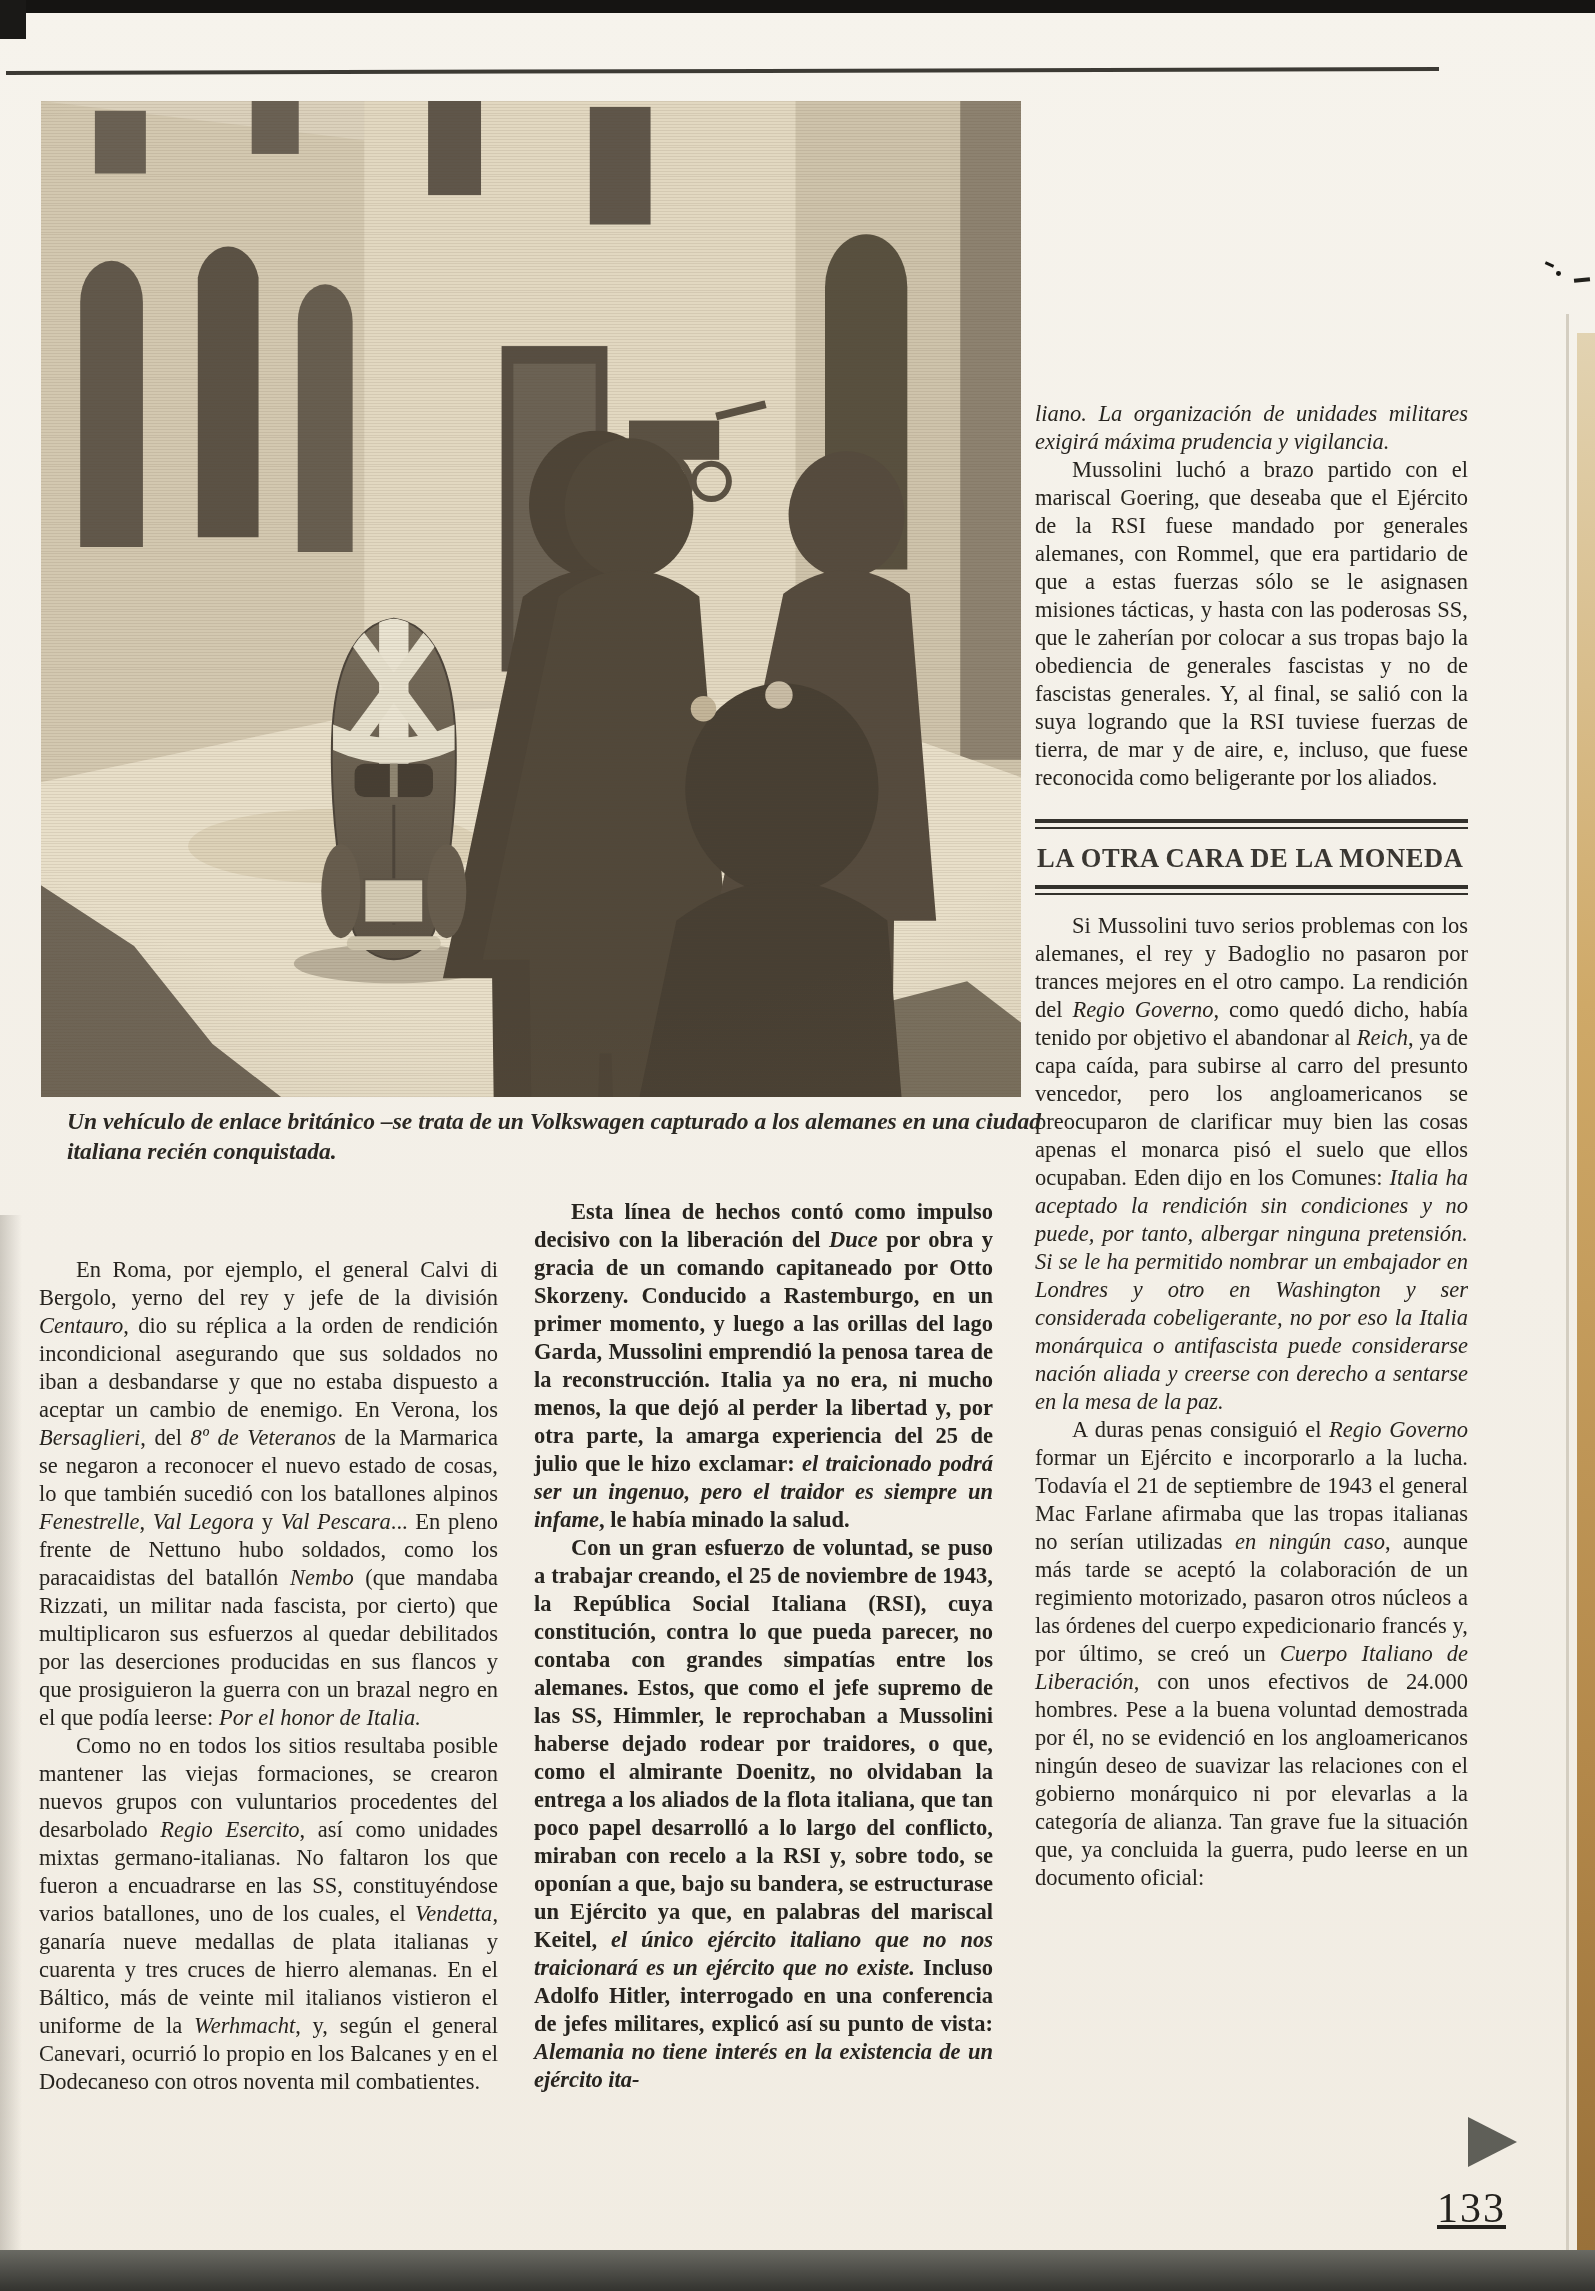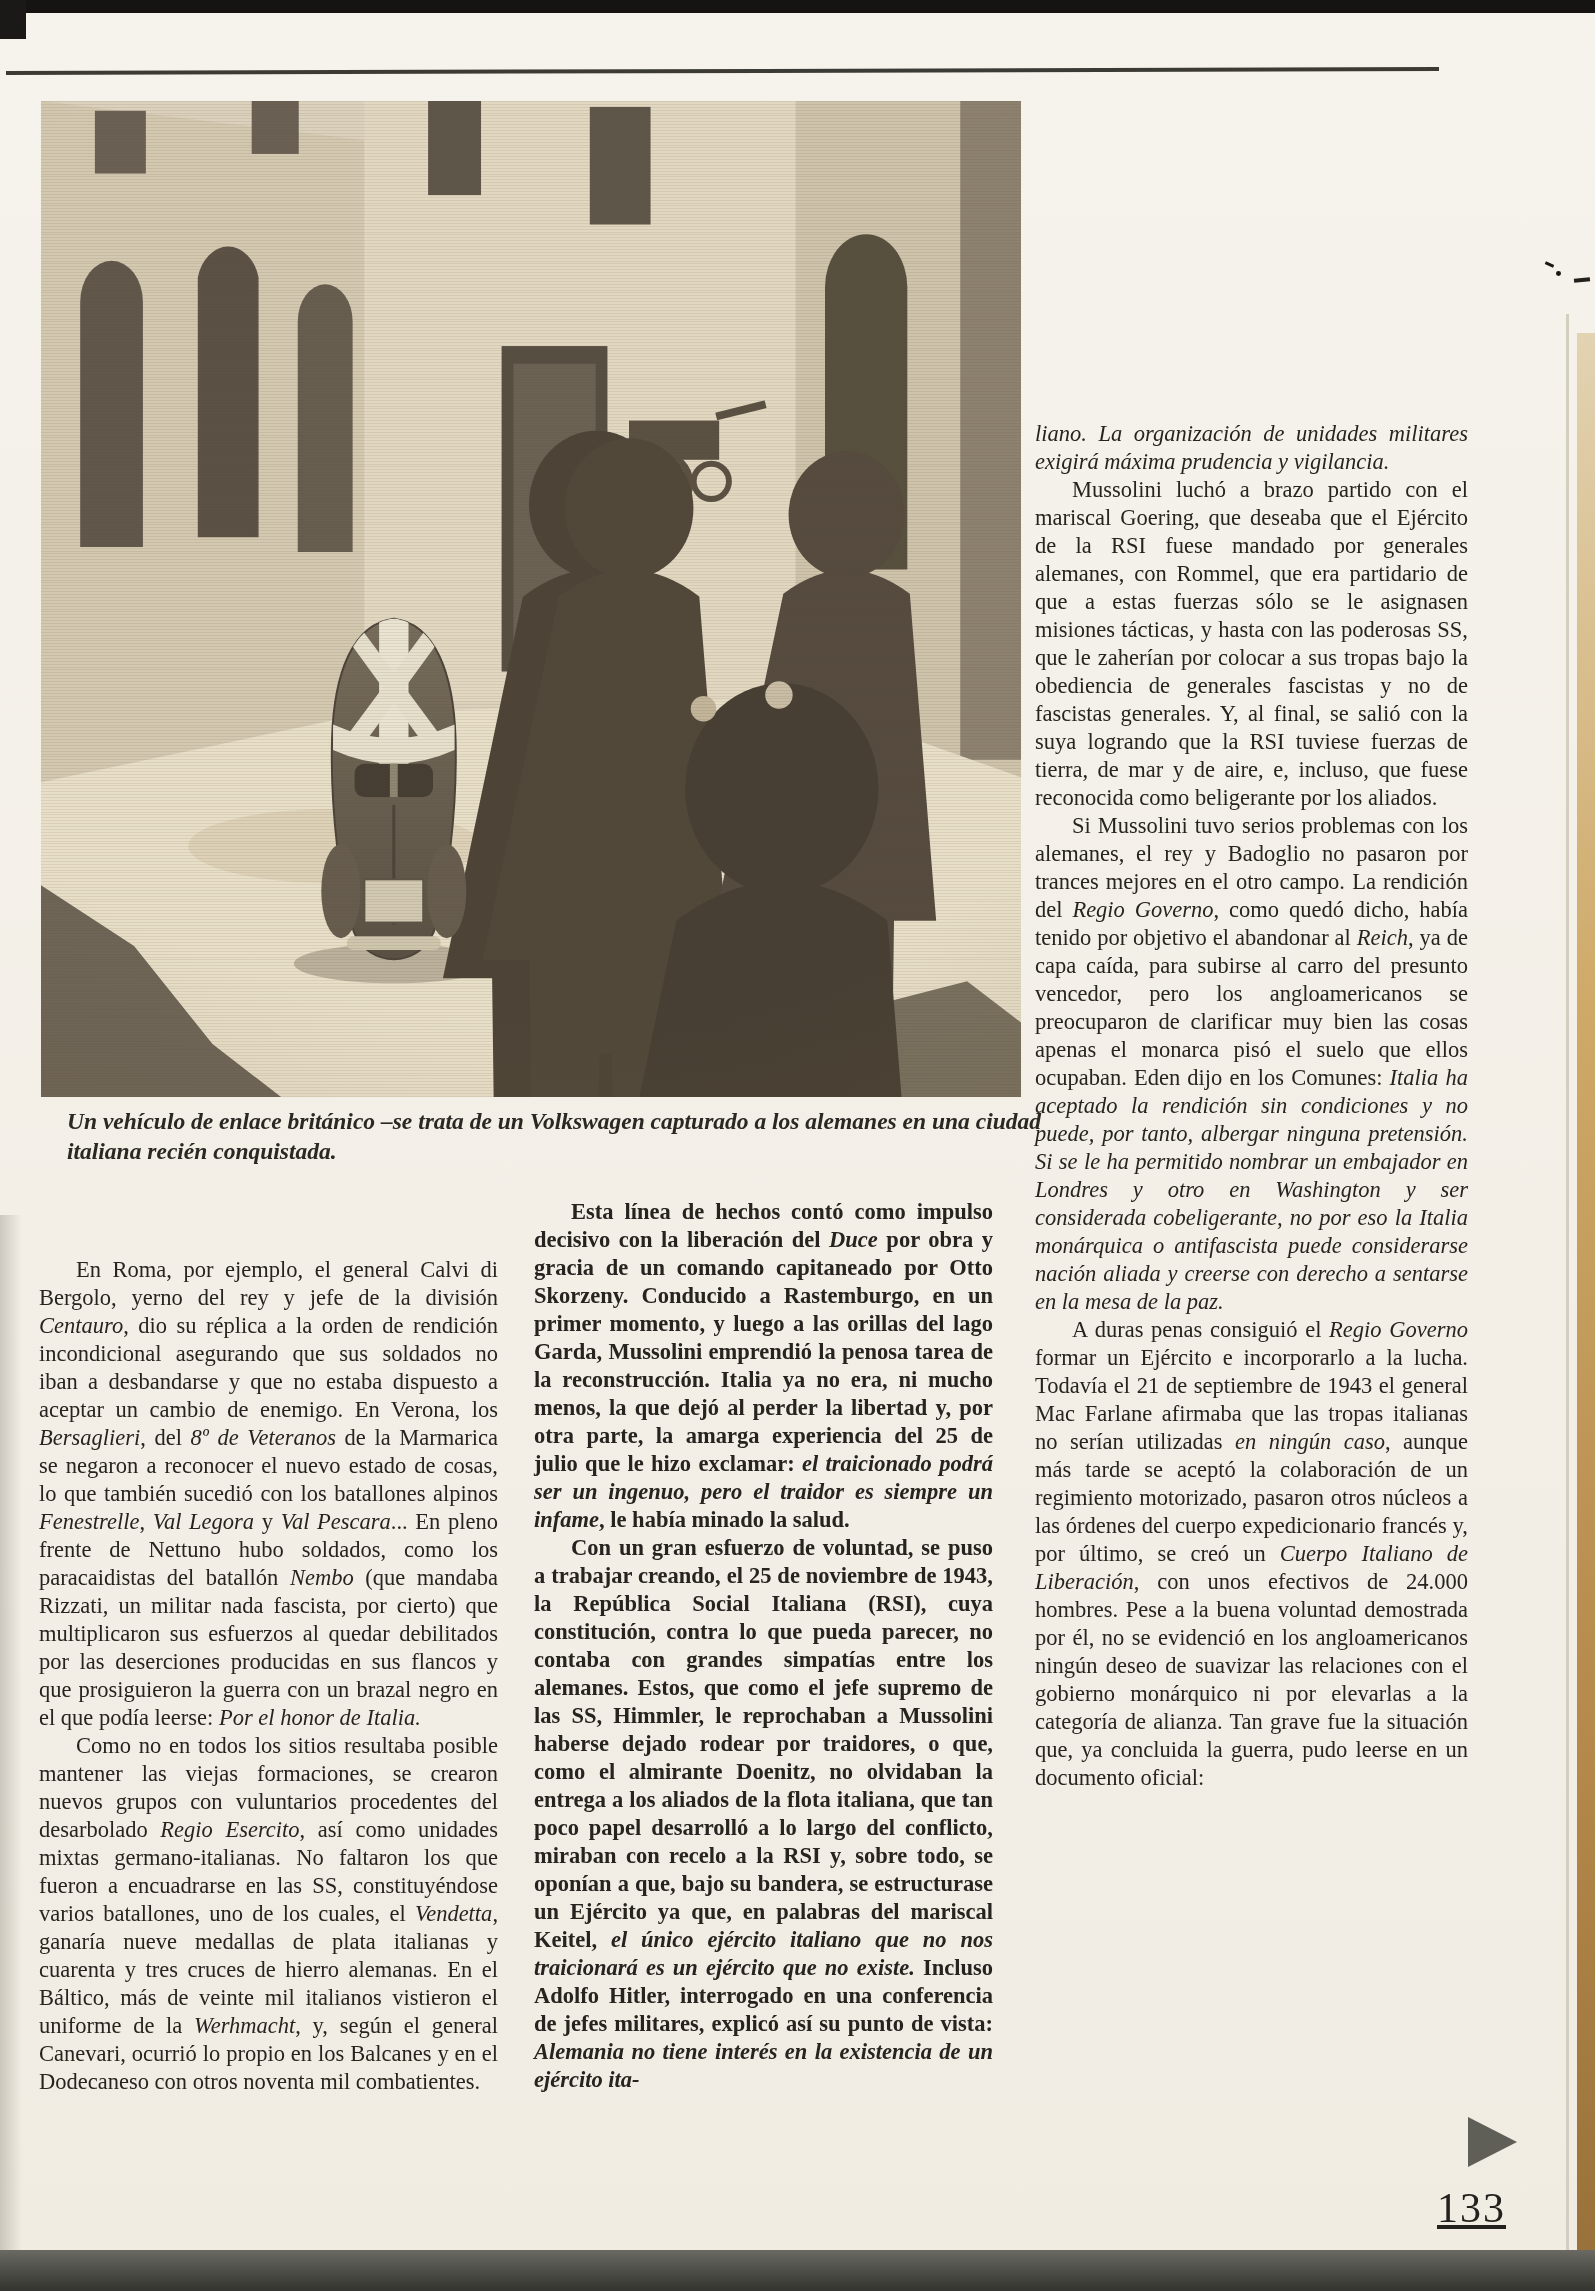--- a/index.html
+++ b/index.html
@@ -33,21 +33,21 @@
 
   .caption{position:absolute;left:35px;top:1106px;width:982px;
     font-style:italic;font-weight:bold;font-size:23.5px;line-height:30px;color:#2b2823;margin-left:32px;}
 
   .col{position:absolute;font-size:22.5px;line-height:28px;text-align:justify;color:#27241f;}
   .col p{margin:0;}
   .col p.indent{text-indent:37px;}
   .it{font-style:italic;}
   .col-left{left:39px;top:1256px;width:459px;}
   .col-mid{left:534px;top:1198px;width:459px;font-weight:bold;}
-  .col-right{left:1035px;top:420px;width:433px;}
+  .col-right{left:1035px;top:400px;width:433px;}
 
   .heading-box{margin:27.4px 0 17.6px 0;}
   .rule-double{height:3.9px;border-top:4.9px solid #33312c;border-bottom:2px solid #33312c;}
   .heading{font-size:26.5px;font-weight:bold;letter-spacing:0.6px;color:#3a3732;margin:14.7px 0 12.7px 2px;text-align:left;}
 
   .arrow{position:absolute;left:1468px;top:2117px;width:0;height:0;
     border-left:49px solid #5f5f58;border-top:25.5px solid transparent;border-bottom:25.5px solid transparent;}
   .pagenum{position:absolute;left:1437px;top:2184px;font-size:42px;letter-spacing:2px;color:#23211d;text-decoration:underline;}
 </style>
 </head>
@@ -154,20 +154,25 @@
   <div class="col col-mid">
       <p class="para indent"><span>Esta línea de hechos contó como impulso decisivo con la liberación del </span><span class="it">Duce</span><span> por obra y gracia de un comando capitaneado por Otto Skorzeny. Conducido a Rastemburgo, en un primer momento, y luego a las orillas del lago Garda, Mussolini emprendió la penosa tarea de la reconstrucción. Italia ya no era, ni mucho menos, la que dejó al perder la libertad y, por otra parte, la amarga experiencia del 25 de julio que le hizo exclamar: </span><span class="it">el traicionado podrá ser un ingenuo, pero el traidor es siempre un infame</span><span>, le había minado la salud.</span></p>
       <p class="para indent"><span>Con un gran esfuerzo de voluntad, se puso a trabajar creando, el 25 de noviembre de 1943, la República Social Italiana (RSI), cuya constitución, contra lo que pueda parecer, no contaba con grandes simpatías entre los alemanes. Estos, que como el jefe supremo de las SS, Himmler, le reprochaban a Mussolini haberse dejado rodear por traidores, o que, como el almirante Doenitz, no olvidaban la entrega a los aliados de la flota italiana, que tan poco papel desarrolló a lo largo del conflicto, miraban con recelo a la RSI y, sobre todo, se oponían a que, bajo su bandera, se estructurase un Ejército ya que, en palabras del mariscal Keitel, </span><span class="it">el único ejército italiano que no nos traicionará es un ejército que no existe.</span><span> Incluso Adolfo Hitler, interrogado en una conferencia de jefes militares, explicó así su punto de vista: </span><span class="it">Alemania no tiene interés en la existencia de un ejército ita-</span></p>
     </div>
 
   <div class="col col-right">
     <div>
         <p class="para"><span class="it">liano. La organización de unidades militares exigirá máxima prudencia y vigilancia.</span></p>
         <p class="para indent"><span>Mussolini luchó a brazo partido con el mariscal Goering, que deseaba que el Ejército de la RSI fuese mandado por generales alemanes, con Rommel, que era partidario de que a estas fuerzas sólo se le asignasen misiones tácticas, y hasta con las poderosas SS, que le zaherían por colocar a sus tropas bajo la obediencia de generales fascistas y no de fascistas generales. Y, al final, se salió con la suya logrando que la RSI tuviese fuerzas de tierra, de mar y de aire, e, incluso, que fuese reconocida como beligerante por los aliados.</span></p>
       </div>
+    <div class="heading-box">
+      <div class="rule-double"></div>
+      <h2 class="heading">LA OTRA CARA DE LA MONEDA</h2>
+      <div class="rule-double"></div>
+    </div>
     <div>
         <p class="para indent"><span>Si Mussolini tuvo serios problemas con los alemanes, el rey y Badoglio no pasaron por trances mejores en el otro campo. La rendición del </span><span class="it">Regio Governo</span><span>, como quedó dicho, había tenido por objetivo el abandonar al </span><span class="it">Reich</span><span>, ya de capa caída, para subirse al carro del presunto vencedor, pero los angloamericanos se preocuparon de clarificar muy bien las cosas apenas el monarca pisó el suelo que ellos ocupaban. Eden dijo en los Comunes: </span><span class="it">Italia ha aceptado la rendición sin condiciones y no puede, por tanto, albergar ninguna pretensión. Si se le ha permitido nombrar un embajador en Londres y otro en Washington y ser considerada cobeligerante, no por eso la Italia monárquica o antifascista puede considerarse nación aliada y creerse con derecho a sentarse en la mesa de la paz.</span></p>
         <p class="para indent"><span>A duras penas consiguió el </span><span class="it">Regio Governo</span><span> formar un Ejército e incorporarlo a la lucha. Todavía el 21 de septiembre de 1943 el general Mac Farlane afirmaba que las tropas italianas no serían utilizadas </span><span class="it">en ningún caso</span><span>, aunque más tarde se aceptó la colaboración de un regimiento motorizado, pasaron otros núcleos a las órdenes del cuerpo expedicionario francés y, por último, se creó un </span><span class="it">Cuerpo Italiano de Liberación</span><span>, con unos efectivos de 24.000 hombres. Pese a la buena voluntad demostrada por él, no se evidenció en los angloamericanos ningún deseo de suavizar las relaciones con el gobierno monárquico ni por elevarlas a la categoría de alianza. Tan grave fue la situación que, ya concluida la guerra, pudo leerse en un documento oficial:</span></p>
       </div>
   </div>
 
   <div class="arrow"></div>
   <div class="pagenum">133</div>
 
   <div class="left-edge-shade"></div>

